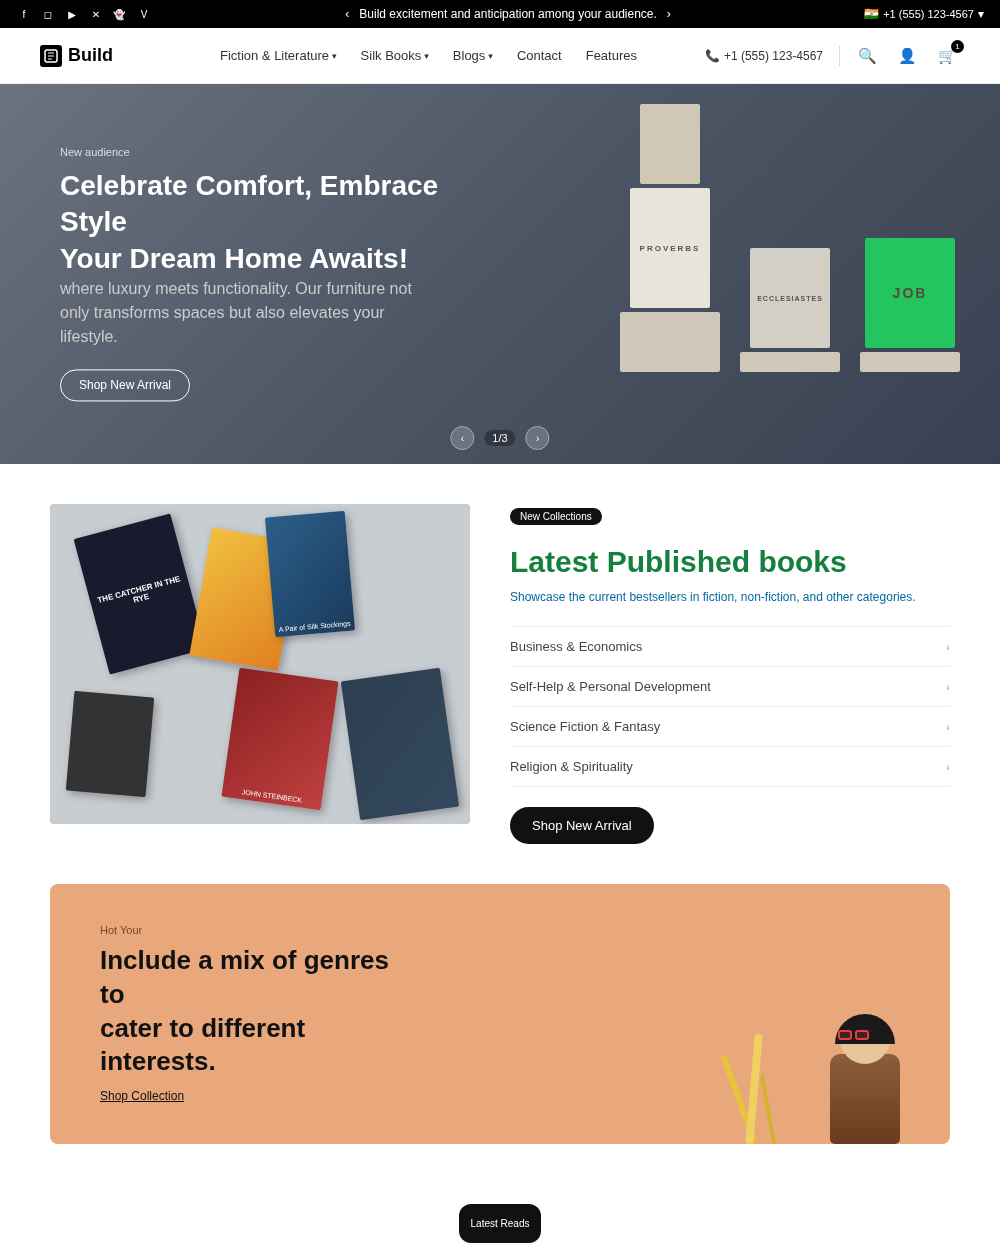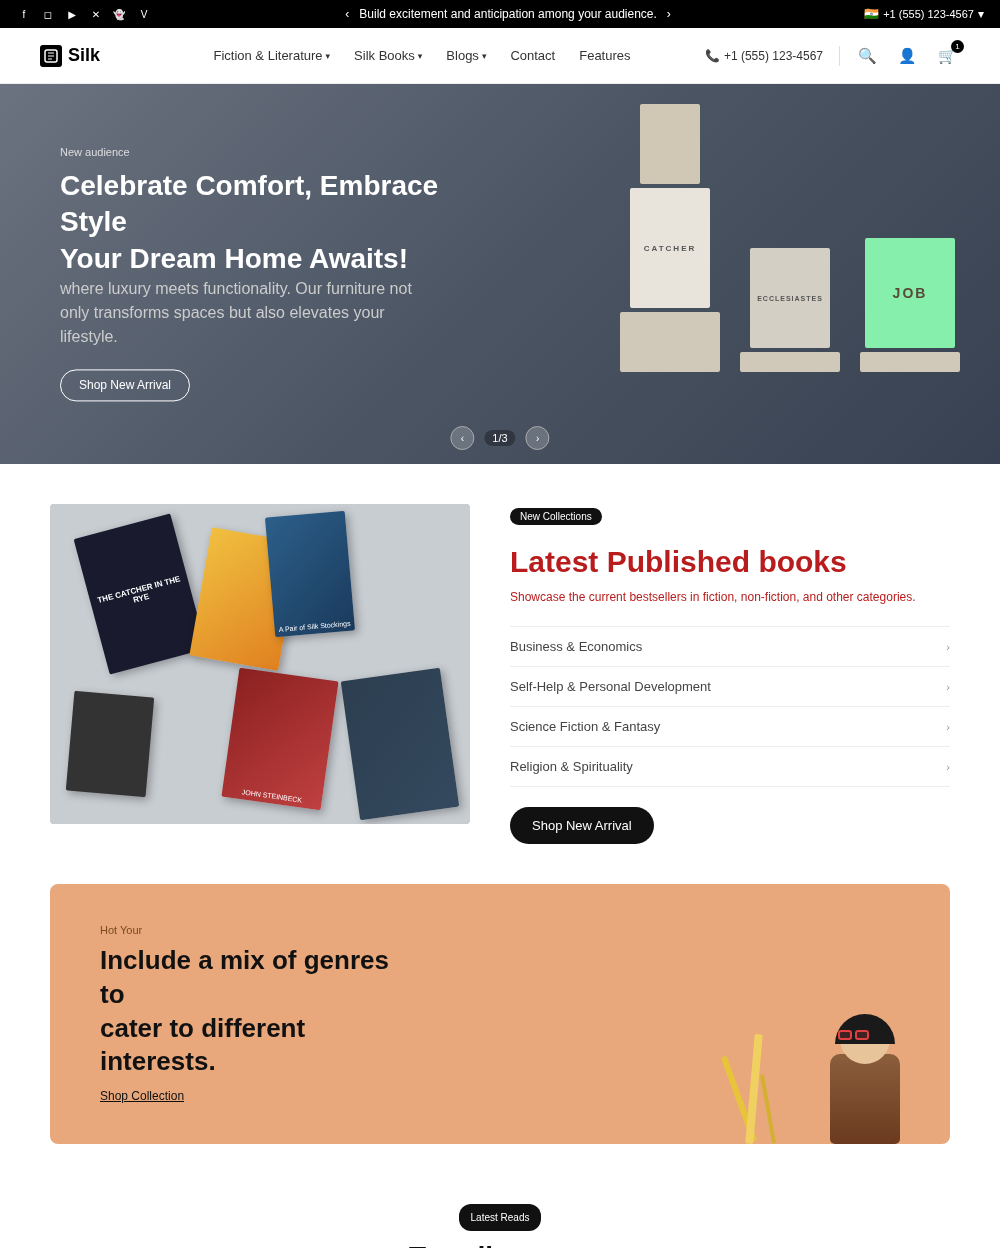--- a/index.html
+++ b/index.html
@@ -74,21 +74,21 @@
       justify-content: center;
       font-size: 7px;
       text-align: center;
       font-weight: 600;
       letter-spacing: 1px;
       padding: 4px;
       color: #333;
     }
     .book-proverbs { background: #e8e4dc; width: 80px; height: 120px; }
     .book-ecclesiastes { background: #d4cfc5; width: 80px; height: 100px; }
-    .book-job { background: #86efac; width: 90px; height: 110px; color: #5a4a3a; }
+    .book-job { background: #22c55e; width: 90px; height: 110px; color: #5a4a3a; }
     .pedestal { width: 100px; height: 20px; background: #d0c8b8; margin-top: 4px; border-radius: 2px; }
     .pedestal-tall { height: 60px; }
     .hero-content {
       position: absolute;
       left: 60px;
       top: 50%;
       transform: translateY(-50%);
       color: #fff;
       max-width: 380px;
     }
@@ -149,22 +149,22 @@
       display: inline-flex;
       align-items: center;
       background: #111;
       color: #fff;
       font-size: 10px;
       padding: 3px 10px;
       border-radius: 12px;
       margin-bottom: 19px;
       width: fit-content;
     }
-    .latest-title { font-size: 30px; font-weight: 700; color: #b91c1c; margin-bottom: 8px; line-height: 1.2; }
-    .latest-desc { font-size: 12px; color: #b91c1c; margin-bottom: 20px; line-height: 1.5; }
+    .latest-title { font-size: 30px; font-weight: 700; color: #15803d; margin-bottom: 8px; line-height: 1.2; }
+    .latest-desc { font-size: 12px; color: #0369a1; margin-bottom: 20px; line-height: 1.5; }
     .category-list { list-style: none; border-top: 1px solid #eee; }
     .category-item {
       display: flex;
       align-items: center;
       justify-content: space-between;
       padding: 12px 0;
       border-bottom: 1px solid #eee;
       font-size: 13px;
       color: #444;
       cursor: pointer;
@@ -204,21 +204,21 @@
       align-items: flex-end;
       gap: 20px;
       position: absolute;
       right: 40px;
       bottom: 0;
     }
 
     
     .trending-section { padding: 20px 50px 30px; }
     .trending-header { text-align: center; margin-bottom: 24px; }
-    .latest-reads-badge { display: inline-flex; background: #111; color: #fff; font-size: 10px; padding: 8px 12px; border-radius: 12px; margin-bottom: 10px; }
+    .latest-reads-badge { display: inline-flex; background: #111; color: #fff; font-size: 10px; padding: 14px 12px; border-radius: 12px; margin-bottom: 10px; }
     .trending-title { font-size: 28px; font-weight: 700; color: #111; }
   </style>
 </head>
 <body>
 
 <div class="announcement-bar">
   <div class="social-icons">
     <span class="social-icon">f</span>
     <span class="social-icon">◻</span>
     <span class="social-icon">▶</span>
@@ -241,21 +241,21 @@
 <header class="header">
   <div class="logo">
     <div class="logo-icon">
       <svg viewBox="0 0 14 14">
           <rect x="1" y="1" width="12" height="12" rx="2" fill="none" stroke="#fff" stroke-width="1.5"></rect>
           <line x1="4" y1="4" x2="10" y2="4" stroke="#fff" stroke-width="1"></line>
           <line x1="4" y1="7" x2="10" y2="7" stroke="#fff" stroke-width="1"></line>
           <line x1="4" y1="10" x2="8" y2="10" stroke="#fff" stroke-width="1"></line>
         </svg>
     </div>
-    <span>Silk</span>
+    <span>Build</span>
   </div>
 
   <nav class="nav-menu">
     <div class="nav-item">
       <span>Fiction &amp; Literature</span>
       <span class="chevron">▾</span>
     </div>
     <div class="nav-item">
       <span>Silk Books</span>
       <span class="chevron">▾</span>
@@ -287,21 +287,21 @@
   </div>
 </header>
 
 <section class="hero">
   <div class="hero-bg"></div>
 
   <div class="hero-books-display">
     <div class="book-stand">
       <div style="width:60px;height:80px;background:#d0c8b5;border-radius:2px;margin-bottom:4px;display:flex;align-items:center;justify-content:center;"></div>
       <div class="hero-book book-proverbs">
-        <span style="font-size:8px;letter-spacing:2px;color:#555;">CATCHER</span>
+        <span style="font-size:8px;letter-spacing:2px;color:#555;">PROVERBS</span>
       </div>
       <div class="pedestal pedestal-tall"></div>
     </div>
     <div class="book-stand">
       <div class="hero-book book-ecclesiastes">
         <span style="font-size:7px;letter-spacing:1px;color:#555;">ECCLESIASTES</span>
       </div>
       <div class="pedestal"></div>
     </div>
     <div class="book-stand">

